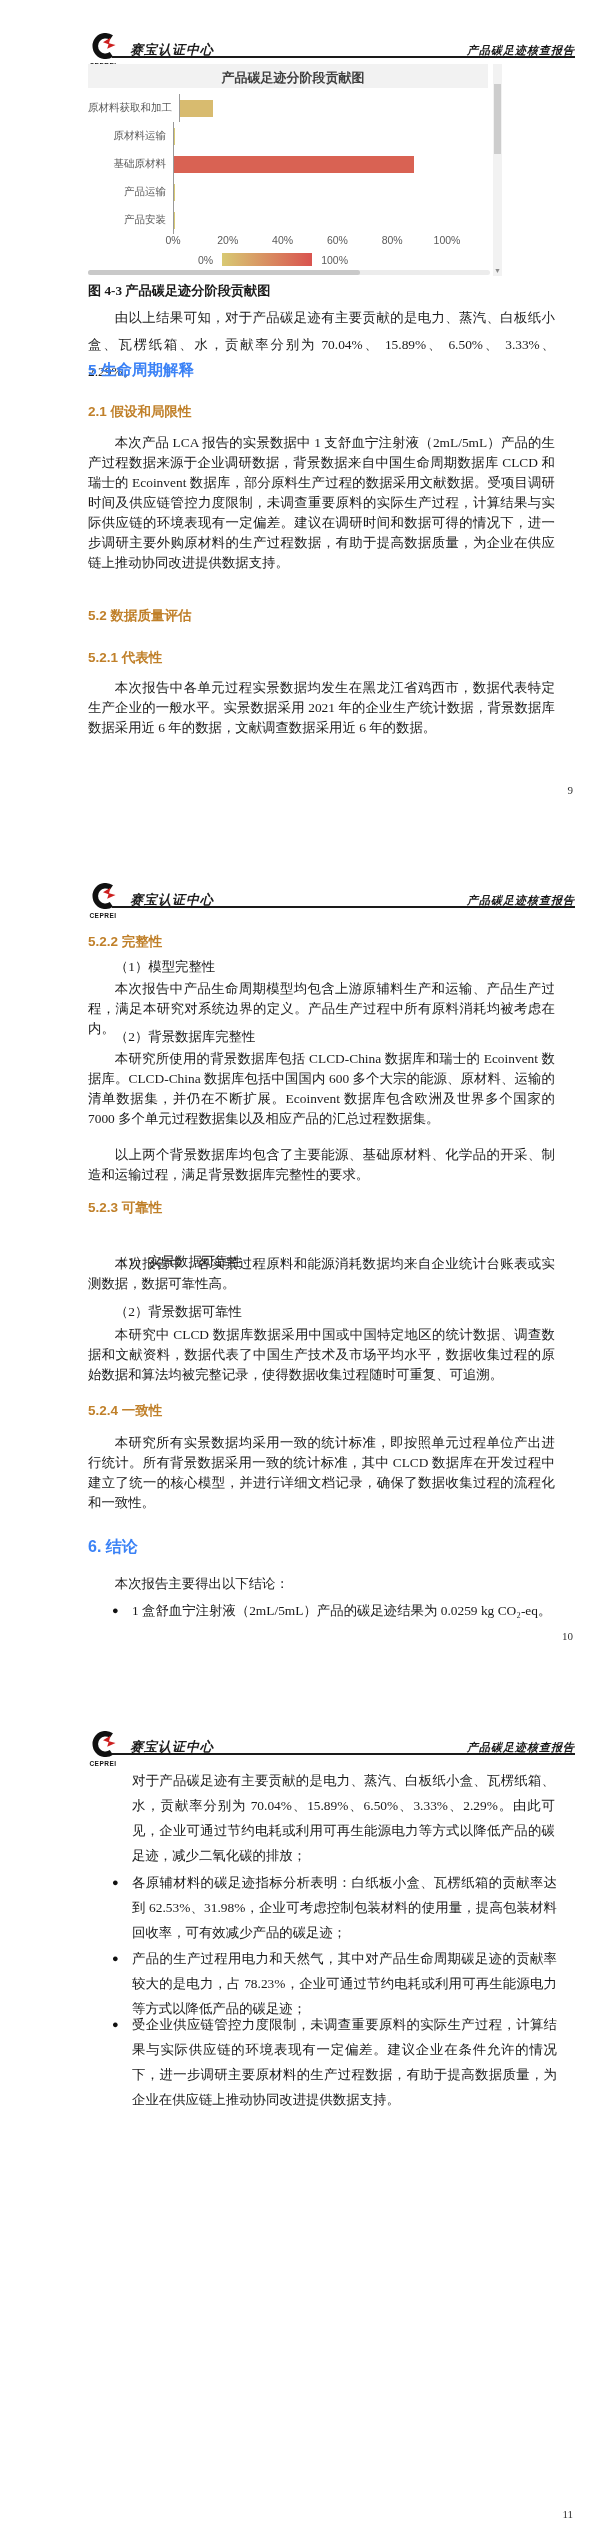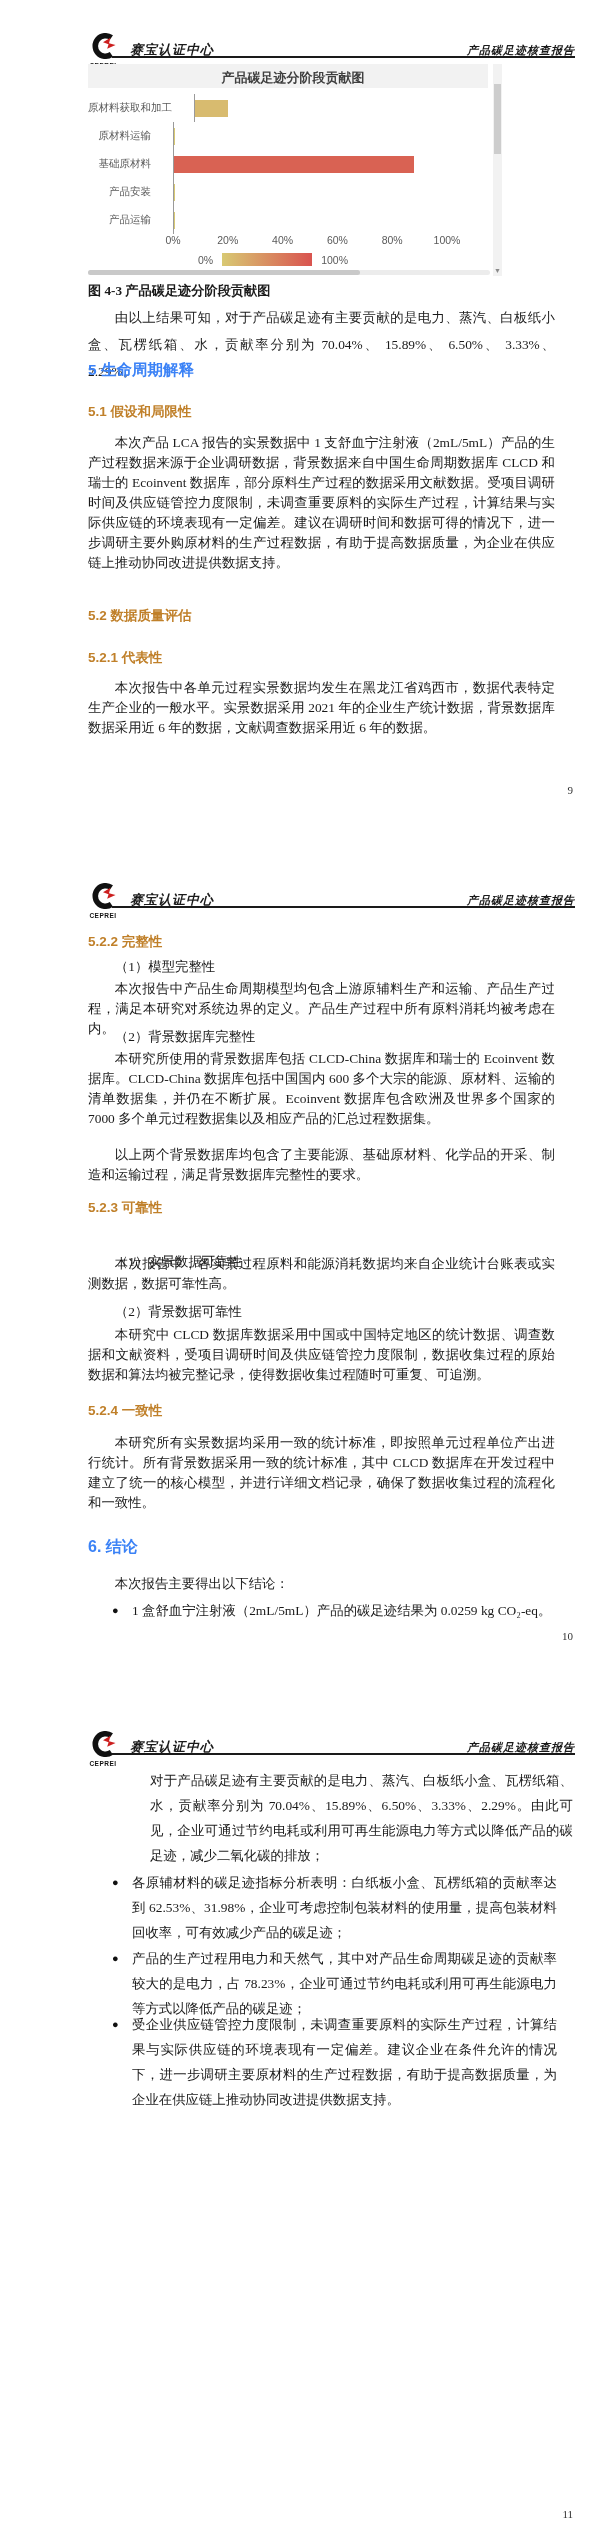--- a/index.html
+++ b/index.html
@@ -24,21 +24,21 @@
   .bullet{position:absolute;width:447px;font-size:13.4px;line-height:25px;text-align:justify;padding-left:22px;box-sizing:border-box;}
   .bullet .bdot{position:absolute;left:2px;top:0;font-size:11px;line-height:25px;color:#111;}
   .cont{width:423px;font-size:13.4px;line-height:25px;text-align:justify;}
   
   .chart{position:absolute;left:88px;top:64px;width:422px;height:218px;background:#fff;
          font-family:"Liberation Sans","DejaVu Sans",sans-serif;}
   .chart-titleband{position:absolute;left:0;top:0;width:400px;height:24px;background:#f2f2f2;}
   .chart-title{position:absolute;left:45px;top:5px;width:320px;text-align:center;font-weight:bold;font-size:13px;color:#3f3f3f;}
   .crows{position:absolute;left:0;top:30px;width:400px;}
   .crow{display:flex;height:28px;align-items:center;}
-  .clab{flex:0 0 85px;box-sizing:border-box;padding-right:22px;text-align:right;font-size:10.5px;color:#595959;white-space:nowrap;}
+  .clab{flex:0 0 85px;box-sizing:border-box;padding-right:7px;text-align:right;font-size:10.5px;color:#595959;white-space:nowrap;}
   .cbararea{flex:1;height:100%;border-left:1px solid #9a9a9a;display:flex;align-items:center;}
   .cbar{height:17px;}
   .cxaxis{position:absolute;left:85px;top:170px;width:290px;height:14px;}
   .ctick{position:absolute;width:30px;text-align:center;font-size:10.5px;color:#595959;}
   .clegend{position:absolute;left:110px;top:189px;display:flex;align-items:center;gap:9px;font-size:10.5px;color:#595959;}
   .grad{width:90px;height:13px;}
   .vscroll{position:absolute;left:405px;top:0;width:9px;height:212px;background:#f2f2f2;}
   .vthumb{position:absolute;left:1px;top:20px;width:7px;height:70px;background:#cdcdcd;}
   .varrow{position:absolute;left:0;bottom:0;width:9px;height:11px;font-size:7px;color:#8a8a8a;text-align:center;line-height:11px;}
   .hscroll{position:absolute;left:0px;top:206px;width:402px;height:5px;background:#ececec;border-radius:3px;}
@@ -77,29 +77,29 @@
               <div class="cbar" style="width: 0.822px; background: rgb(216, 201, 115);"></div>
             </div>
           </div>
           <div class="crow">
             <div class="clab">基础原材料</div>
             <div class="cbararea">
               <div class="cbar" style="width: 240.024px; background: rgb(217, 98, 83);"></div>
             </div>
           </div>
           <div class="crow">
+            <div class="clab">产品运输</div>
+            <div class="cbararea">
+              <div class="cbar" style="width: 0.822px; background: rgb(216, 201, 115);"></div>
+            </div>
+          </div>
+          <div class="crow">
             <div class="clab">产品安装</div>
             <div class="cbararea">
               <div class="cbar" style="width: 0.548px; background: rgb(216, 201, 115);"></div>
-            </div>
-          </div>
-          <div class="crow">
-            <div class="clab">产品运输</div>
-            <div class="cbararea">
-              <div class="cbar" style="width: 0.822px; background: rgb(216, 201, 115);"></div>
             </div>
           </div>
         </div>
       <div class="cxaxis" id="chart-xaxis">
           <span class="ctick" style="left: -15px;">0%</span>
           <span class="ctick" style="left: 39.8px;">20%</span>
           <span class="ctick" style="left: 94.6px;">40%</span>
           <span class="ctick" style="left: 149.4px;">60%</span>
           <span class="ctick" style="left: 204.2px;">80%</span>
           <span class="ctick" style="left: 259px;">100%</span>
@@ -114,21 +114,21 @@
         <div class="varrow">▼</div>
       </div>
       <div class="hscroll">
         <div class="hthumb"></div>
       </div>
     </div>
 
     <div class="abs caption" style="left:88px;top:282px;">图 4-3 产品碳足迹分阶段贡献图</div>
     <div class="abs para indent" style="left:88px;top:304px;line-height:27px;">由以上结果可知，对于产品碳足迹有主要贡献的是电力、蒸汽、白板纸小盒、瓦楞纸箱、水，贡献率分别为 70.04%、 15.89%、 6.50%、 3.33%、 2.29%。</div>
     <div class="abs h1sec" style="left:88px;top:360px;">5 生命周期解释</div>
-    <div class="abs h2sec" style="left:88px;top:403px;">5.1 假设和局限性</div>
+    <div class="abs h2sec" style="left:88px;top:403px;">2.1 假设和局限性</div>
     <div class="abs para indent" style="left:88px;top:433px;">本次产品 LCA 报告的实景数据中 1 支舒血宁注射液（2mL/5mL）产品的生产过程数据来源于企业调研数据，背景数据来自中国生命周期数据库 CLCD 和瑞士的 Ecoinvent 数据库，部分原料生产过程的数据采用文献数据。受项目调研时间及供应链管控力度限制，未调查重要原料的实际生产过程，计算结果与实际供应链的环境表现有一定偏差。建议在调研时间和数据可得的情况下，进一步调研主要外购原材料的生产过程数据，有助于提高数据质量，为企业在供应链上推动协同改进提供数据支持。</div>
     <div class="abs h2sec" style="left:88px;top:607px;">5.2 数据质量评估</div>
     <div class="abs h2sec" style="left:88px;top:649px;">5.2.1 代表性</div>
     <div class="abs para indent" style="left:88px;top:678px;">本次报告中各单元过程实景数据均发生在黑龙江省鸡西市，数据代表特定生产企业的一般水平。实景数据采用 2021 年的企业生产统计数据，背景数据库数据采用近 6 年的数据，文献调查数据采用近 6 年的数据。</div>
     <div class="abs pageno" style="left:88px;top:784px;">9</div>
   </div>
 
   <div>
     <div class="abs logo-wrap" style="left:86px;top:883px;">
       <svg width="28" height="26" viewBox="0 0 30 28">
@@ -144,21 +144,21 @@
     <div class="abs h2sec" style="left:88px;top:922px;margin-top:11px;">5.2.2 完整性</div>
     <div class="abs subline" style="left:88px;top:956px;">（1）模型完整性</div>
     <div class="abs para indent" style="left:88px;top:979px;">本次报告中产品生命周期模型均包含上游原辅料生产和运输、产品生产过程，满足本研究对系统边界的定义。产品生产过程中所有原料消耗均被考虑在内。</div>
     <div class="abs subline" style="left:88px;top:1026px;">（2）背景数据库完整性</div>
     <div class="abs para indent" style="left:88px;top:1049px;">本研究所使用的背景数据库包括 CLCD-China 数据库和瑞士的 Ecoinvent 数据库。CLCD-China 数据库包括中国国内 600 多个大宗的能源、原材料、运输的清单数据集，并仍在不断扩展。Ecoinvent 数据库包含欧洲及世界多个国家的 7000 多个单元过程数据集以及相应产品的汇总过程数据集。</div>
     <div class="abs para indent" style="left:88px;top:1145px;">以上两个背景数据库均包含了主要能源、基础原材料、化学品的开采、制造和运输过程，满足背景数据库完整性的要求。</div>
     <div class="abs h2sec" style="left:88px;top:1199px;">5.2.3 可靠性</div>
     <div class="abs subline" style="left:88px;top:1231px;margin-top:20px;">（1）实景数据可靠性</div>
     <div class="abs para indent" style="left:88px;top:1254px;">本次报告中，各实景过程原料和能源消耗数据均来自企业统计台账表或实测数据，数据可靠性高。</div>
     <div class="abs subline" style="left:88px;top:1301px;">（2）背景数据可靠性</div>
-    <div class="abs para indent" style="left:88px;top:1325px;">本研究中 CLCD 数据库数据采用中国或中国特定地区的统计数据、调查数据和文献资料，受项目调研时间及供应链管控力度限制，数据收集过程的原始数据和算法均被完整记录，使得数据收集过程随时可重复、可追溯。</div>
+    <div class="abs para indent" style="left:88px;top:1325px;">本研究中 CLCD 数据库数据采用中国或中国特定地区的统计数据、调查数据和文献资料，数据代表了中国生产技术及市场平均水平，数据收集过程的原始数据和算法均被完整记录，使得数据收集过程随时可重复、可追溯。</div>
     <div class="abs h2sec" style="left:88px;top:1402px;">5.2.4 一致性</div>
     <div class="abs para indent" style="left:88px;top:1433px;">本研究所有实景数据均采用一致的统计标准，即按照单元过程单位产出进行统计。所有背景数据采用一致的统计标准，其中 CLCD 数据库在开发过程中建立了统一的核心模型，并进行详细文档记录，确保了数据收集过程的流程化和一致性。</div>
     <div class="abs h1sec" style="left:88px;top:1537px;font-size:16px;">6. 结论</div>
     <div class="abs para indent" style="left:88px;top:1574px;">本次报告主要得出以下结论：</div>
     <div class="bullet" style="left:110px;top:1598px;">
       <span class="bdot">●</span>
       <span>1 盒舒血宁注射液（2mL/5mL）产品的碳足迹结果为 0.0259 kg CO₂-eq。</span>
     </div>
     <div class="abs pageno" style="left:88px;top:1630px;">10</div>
   </div>
@@ -168,21 +168,21 @@
       <svg width="28" height="26" viewBox="0 0 30 28">
         <path d="M 24 5 A 11 11 0 1 0 24 23" fill="none" stroke="#111" stroke-width="6"></path>
         <path d="M15 10 l8 -5 l-1.5 6 l7 2 l-9 4 l1.5 -5 z" fill="#cc1f1f"></path>
       </svg>
       <div class="logo-cap">CEPREI</div>
     </div>
     <div class="abs brand" style="left:122px;top:1738px;">赛宝认证中心</div>
     <div class="abs doctitle" style="left:300px;top:1740px;width:275px;">产品碳足迹核查报告</div>
     <div class="abs rule" style="left:112px;top:1753px;width:463px;"></div>
 
-    <div class="abs cont" style="left:132px;top:1768px;margin-left:18px;">对于产品碳足迹有主要贡献的是电力、蒸汽、白板纸小盒、瓦楞纸箱、水，贡献率分别为 70.04%、15.89%、6.50%、3.33%、2.29%。由此可见，企业可通过节约电耗或利用可再生能源电力等方式以降低产品的碳足迹，减少二氧化碳的排放；</div>
+    <div class="abs cont" style="left:132px;top:1768px;">对于产品碳足迹有主要贡献的是电力、蒸汽、白板纸小盒、瓦楞纸箱、水，贡献率分别为 70.04%、15.89%、6.50%、3.33%、2.29%。由此可见，企业可通过节约电耗或利用可再生能源电力等方式以降低产品的碳足迹，减少二氧化碳的排放；</div>
 
     <div class="bullet" style="left:110px;top:1870px;">
       <span class="bdot">●</span>
       <span>各原辅材料的碳足迹指标分析表明：白纸板小盒、瓦楞纸箱的贡献率达到 62.53%、31.98%，企业可考虑控制包装材料的使用量，提高包装材料回收率，可有效减少产品的碳足迹；</span>
     </div>
     <div class="bullet" style="left:110px;top:1946px;">
       <span class="bdot">●</span>
       <span>产品的生产过程用电力和天然气，其中对产品生命周期碳足迹的贡献率较大的是电力，占 78.23%，企业可通过节约电耗或利用可再生能源电力等方式以降低产品的碳足迹；</span>
     </div>
     <div class="bullet" style="left:110px;top:2012px;">

